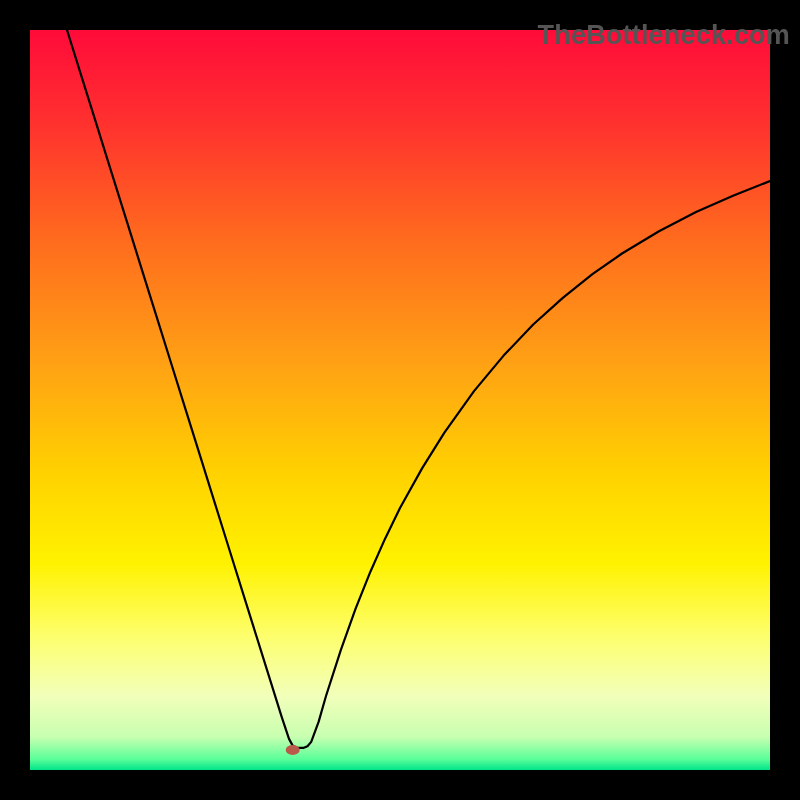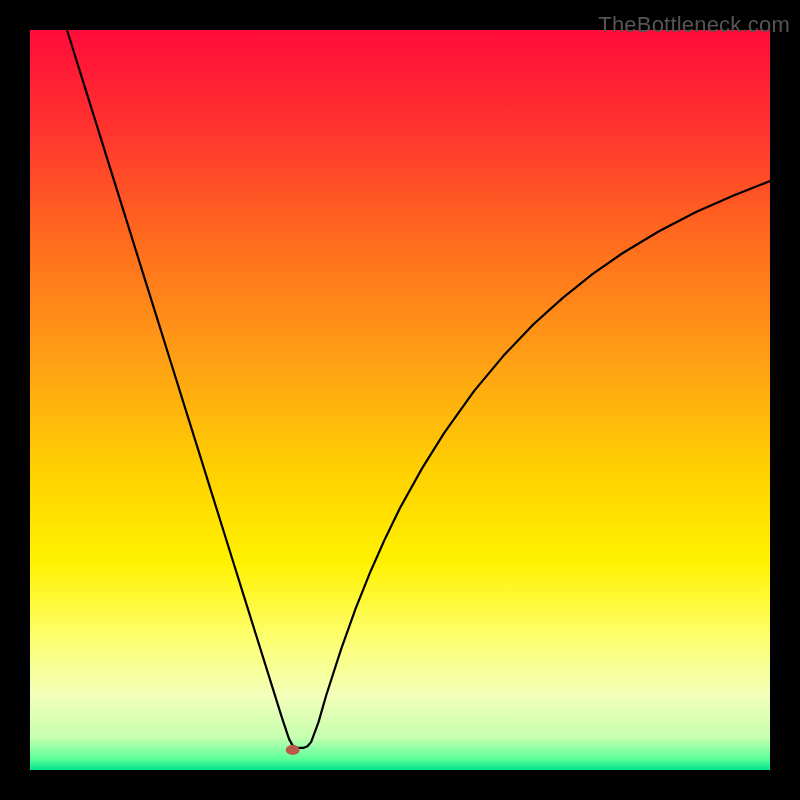--- a/index.html
+++ b/index.html
@@ -12,25 +12,25 @@
     overflow: hidden;
   }
   .frame {
     position: relative;
     width: 800px;
     height: 800px;
     background: #000;
   }
   .watermark {
     position: absolute;
-    top: 12px;
+    top: 20px;
     right: 10px;
     color: #555;
-    font-size: 22px;
-    font-weight: 400;
+    font-size: 27px;
+    font-weight: 700;
     letter-spacing: 0.2px;
     z-index: 5;
   }
   .plot {
     position: absolute;
     left: 30px;
     top: 30px;
     width: 740px;
     height: 740px;
     overflow: hidden;

